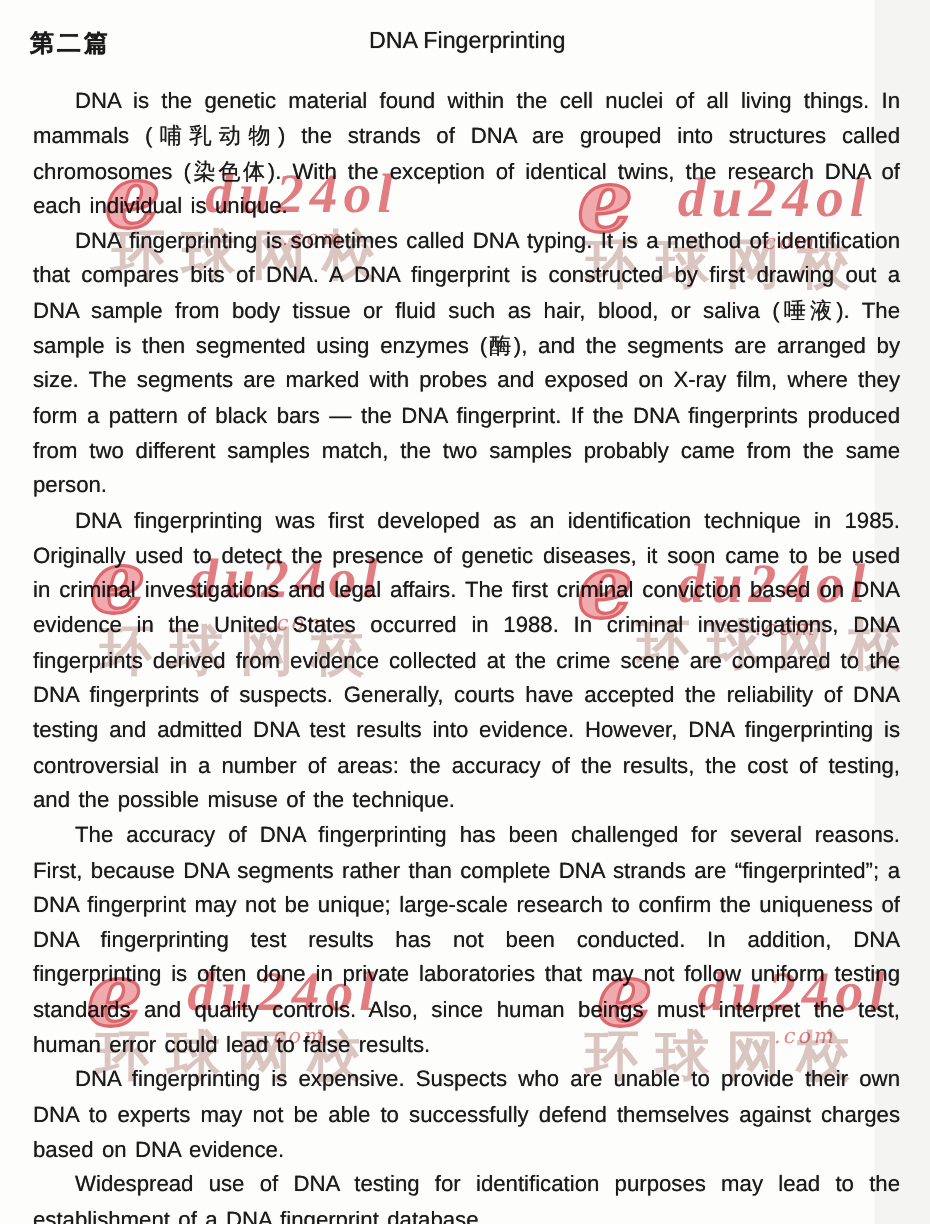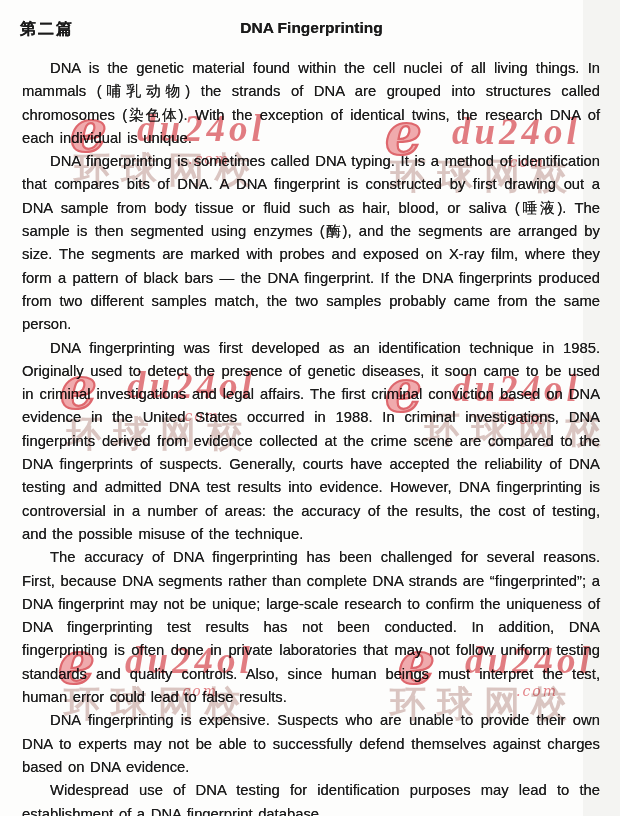--- a/index.html
+++ b/index.html
@@ -14,21 +14,21 @@
   }
   
   .hdr{position:absolute;top:19px;left:0;right:0;height:22px;}
   .section-label{
     position:absolute;left:20px;top:0;
     font-size:16px;font-weight:700;letter-spacing:2px;
     text-shadow:0 0 .5px rgba(20,20,20,.9);
   }
   .page-title{
     position:absolute;left:40px;right:0;top:0;margin:0;
-    text-align:center;font-size:15.5px;font-weight:700;
+    text-align:center;font-size:15.5px;font-weight:400;
     text-shadow:0 0 .5px rgba(20,20,20,.9);
   }
   
   .passage{
     position:absolute;left:22px;top:57px;width:578px;
     font-size:14.8px;line-height:23.3px;text-align:justify;
     text-shadow:0 0 .45px rgba(25,25,25,.85);
   }
   .passage p{margin:0;text-indent:28px;word-spacing:1.5px;}
   

